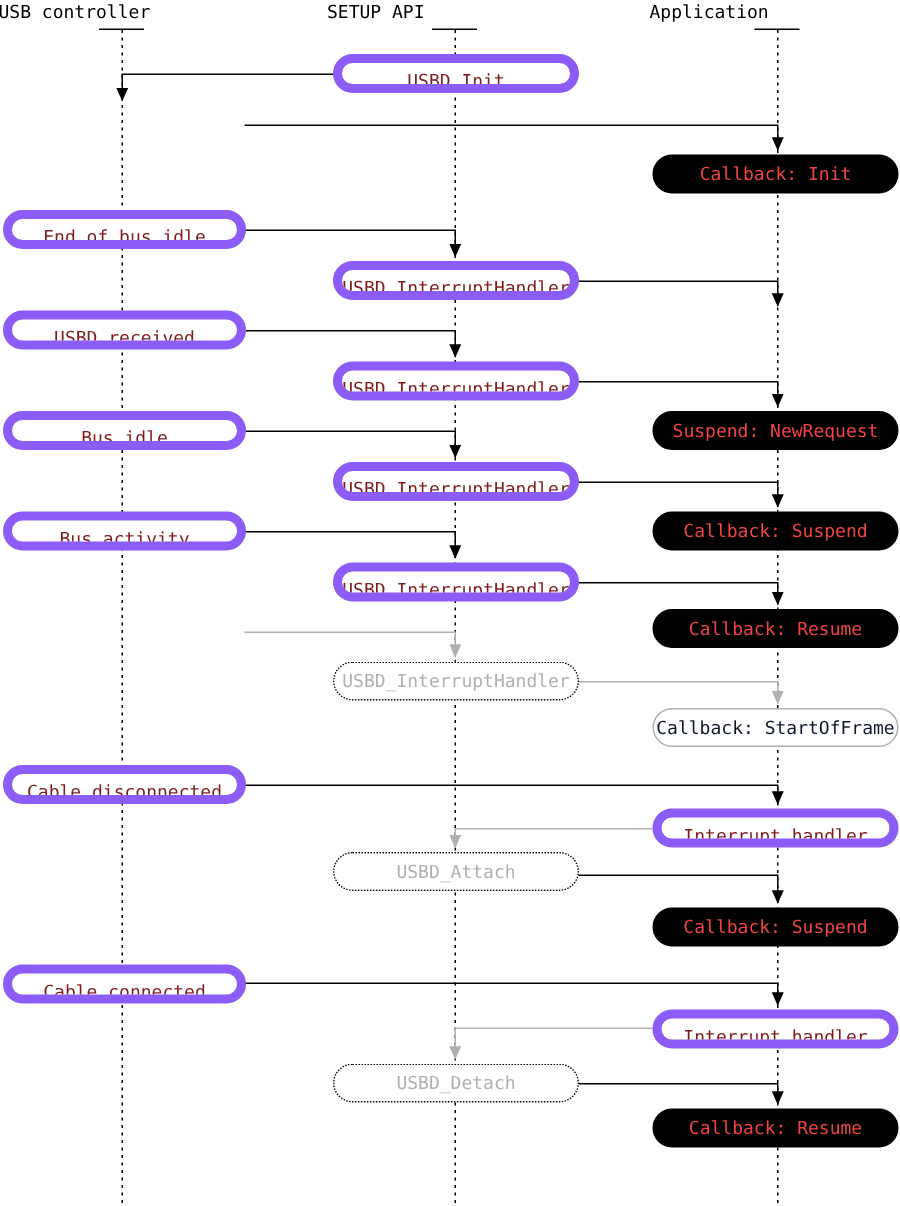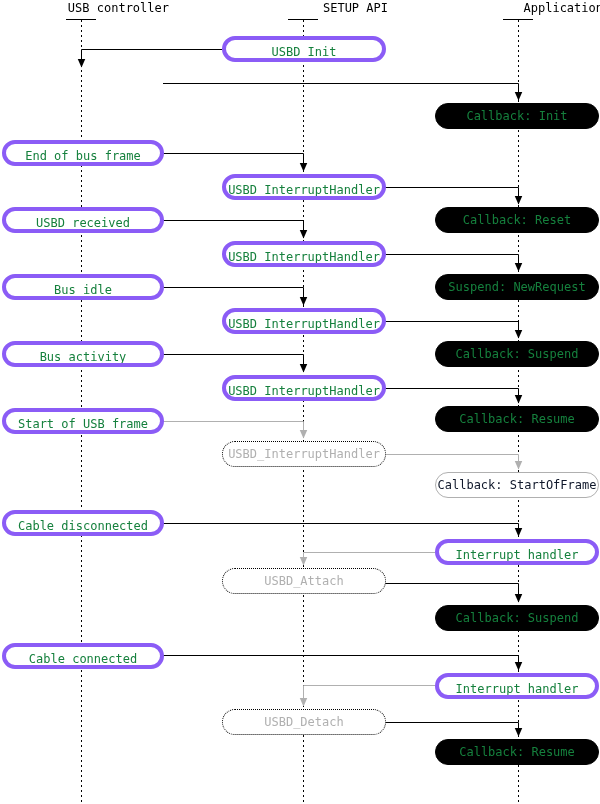--- a/index.html
+++ b/index.html
@@ -1,27 +1,27 @@
 <!DOCTYPE html>
 <html><head>
 <meta charset="utf-8">
 <style>
   html,body{margin:0;padding:0;background:#ffffff;}
   .canvas{
     position:relative;width:600px;height:804px;background:#ffffff;overflow:hidden;
     font-family:"DejaVu Sans Mono","Liberation Mono",monospace;font-size:12px;color:#000;
   }
   .canvas svg{position:absolute;left:0;top:0;z-index:0;}
-  .hdr{position:absolute;top:1px;width:170px;text-align:right;z-index:2;}
+  .hdr{position:absolute;top:1px;width:170px;text-align:left;z-index:2;}
   .bx{
     position:absolute;height:26px;line-height:24px;text-align:center;z-index:2;
     box-sizing:border-box;border-radius:13px;background:#fff;white-space:nowrap;overflow:hidden;
   }
-  .bx.white{border:4px solid #8b5cf6;color:#15803d;}
-  .bx.black{border:1px solid #000;background:#000;color:#15803d;}
+  .bx.white{border:6px solid #8b5cf6;color:#7f1d1d;}
+  .bx.black{border:1px solid #000;background:#000;color:#ef4444;}
   .bx.ghost{border:1.5px dotted #000;color:#b0b0b0;}
   .bx.grayline{border:1px solid #b0b0b0;color:#0f172a;}
   .col-l{left:2px;width:162px;}
   .col-m{left:222px;width:164px;}
   .col-r{left:435px;width:164px;}
   .conn{fill:none;stroke:#000;stroke-width:1;}
   .conng{fill:none;stroke:#b0b0b0;stroke-width:1;}
   .life{stroke:#000;stroke-width:1;stroke-dasharray:2 3;fill:none;}
   .tick{stroke:#000;stroke-width:1;}
 </style>
@@ -68,37 +68,35 @@
     <path class="conn" d="M385 722.5 H518.5 V736" marker-end="url(#ab)"></path>
   </svg>
 
   <div class="hdr" style="left:-1px;">USB controller</div>
   <div class="hdr" style="left:218px;">SETUP API</div>
   <div class="hdr" style="left:433px;">Application</div>
 
   <div class="bx white col-m" style="top:36px;">USBD_Init</div>
   <div class="bx black col-r" style="top:103px;">Callback: Init</div>
 
-  <div class="bx white col-l" style="top:140px;">End of bus frame</div>
+  <div class="bx white col-l" style="top:140px;">End of bus idle</div>
   <div class="bx white col-m" style="top:174px;">USBD_InterruptHandler</div>
-  <div class="bx black col-r" style="top:207px;">Callback: Reset</div>
 
   <div class="bx white col-l" style="top:207px;">USBD received</div>
   <div class="bx white col-m" style="top:241px;">USBD_InterruptHandler</div>
   <div class="bx black col-r" style="top:274px;">Suspend: NewRequest</div>
 
   <div class="bx white col-l" style="top:274px;">Bus idle</div>
   <div class="bx white col-m" style="top:308px;">USBD_InterruptHandler</div>
   <div class="bx black col-r" style="top:341px;">Callback: Suspend</div>
 
   <div class="bx white col-l" style="top:341px;">Bus activity</div>
   <div class="bx white col-m" style="top:375px;">USBD_InterruptHandler</div>
   <div class="bx black col-r" style="top:406px;">Callback: Resume</div>
 
-  <div class="bx white col-l" style="top:408px;">Start of USB frame</div>
   <div class="bx ghost col-m" style="top:441px;">USBD_InterruptHandler</div>
   <div class="bx grayline col-r" style="top:472px;">Callback: StartOfFrame</div>
 
   <div class="bx white col-l" style="top:510px;">Cable disconnected</div>
   <div class="bx white col-r" style="top:539px;">Interrupt handler</div>
   <div class="bx ghost col-m" style="top:568px;">USBD_Attach</div>
   <div class="bx black col-r" style="top:605px;">Callback: Suspend</div>
 
   <div class="bx white col-l" style="top:643px;">Cable connected</div>
   <div class="bx white col-r" style="top:673px;">Interrupt handler</div>

